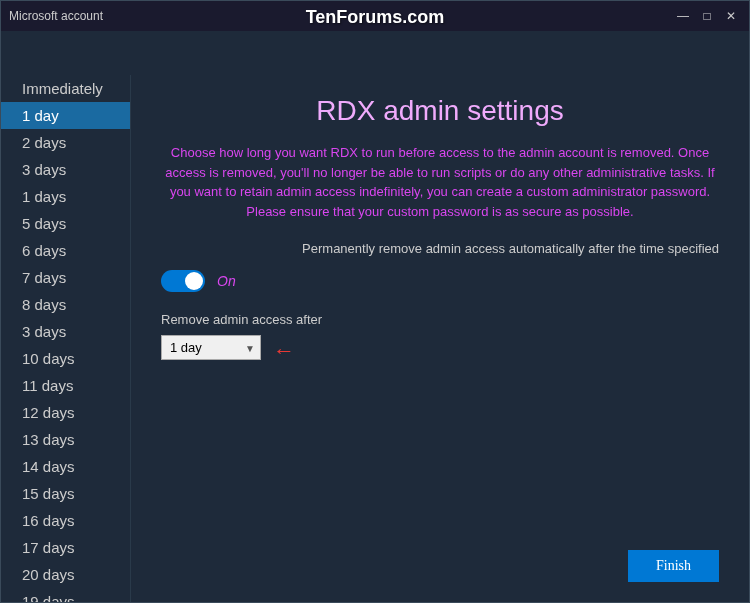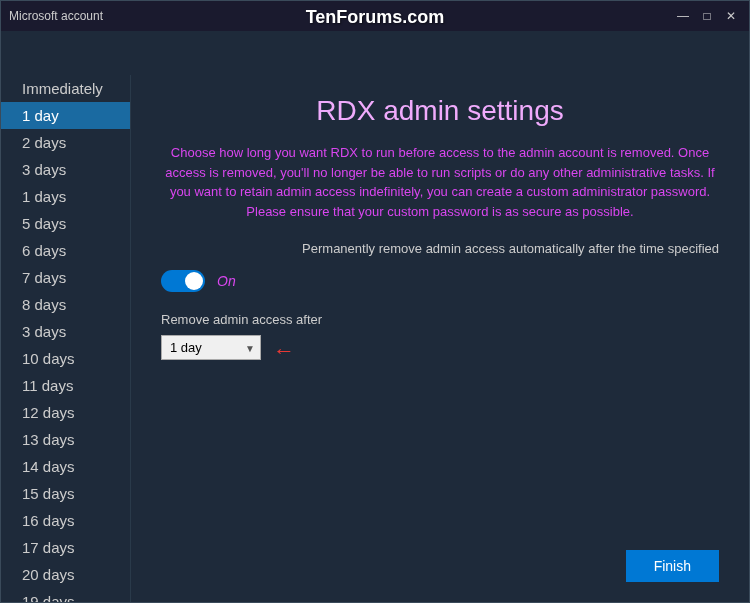--- a/index.html
+++ b/index.html
@@ -236,20 +236,21 @@
       right: 30px;
     }
 
     .finish-btn {
       background: #0078d4;
       color: #fff;
       border: none;
       padding: 8px 28px;
       font-size: 14px;
       cursor: pointer;
+      font-family: Liberation Serif, serif;
     }
 
     
     .title-bar-wrapper {
       position: relative;
     }
   </style>
 </head>
 <body>
 

